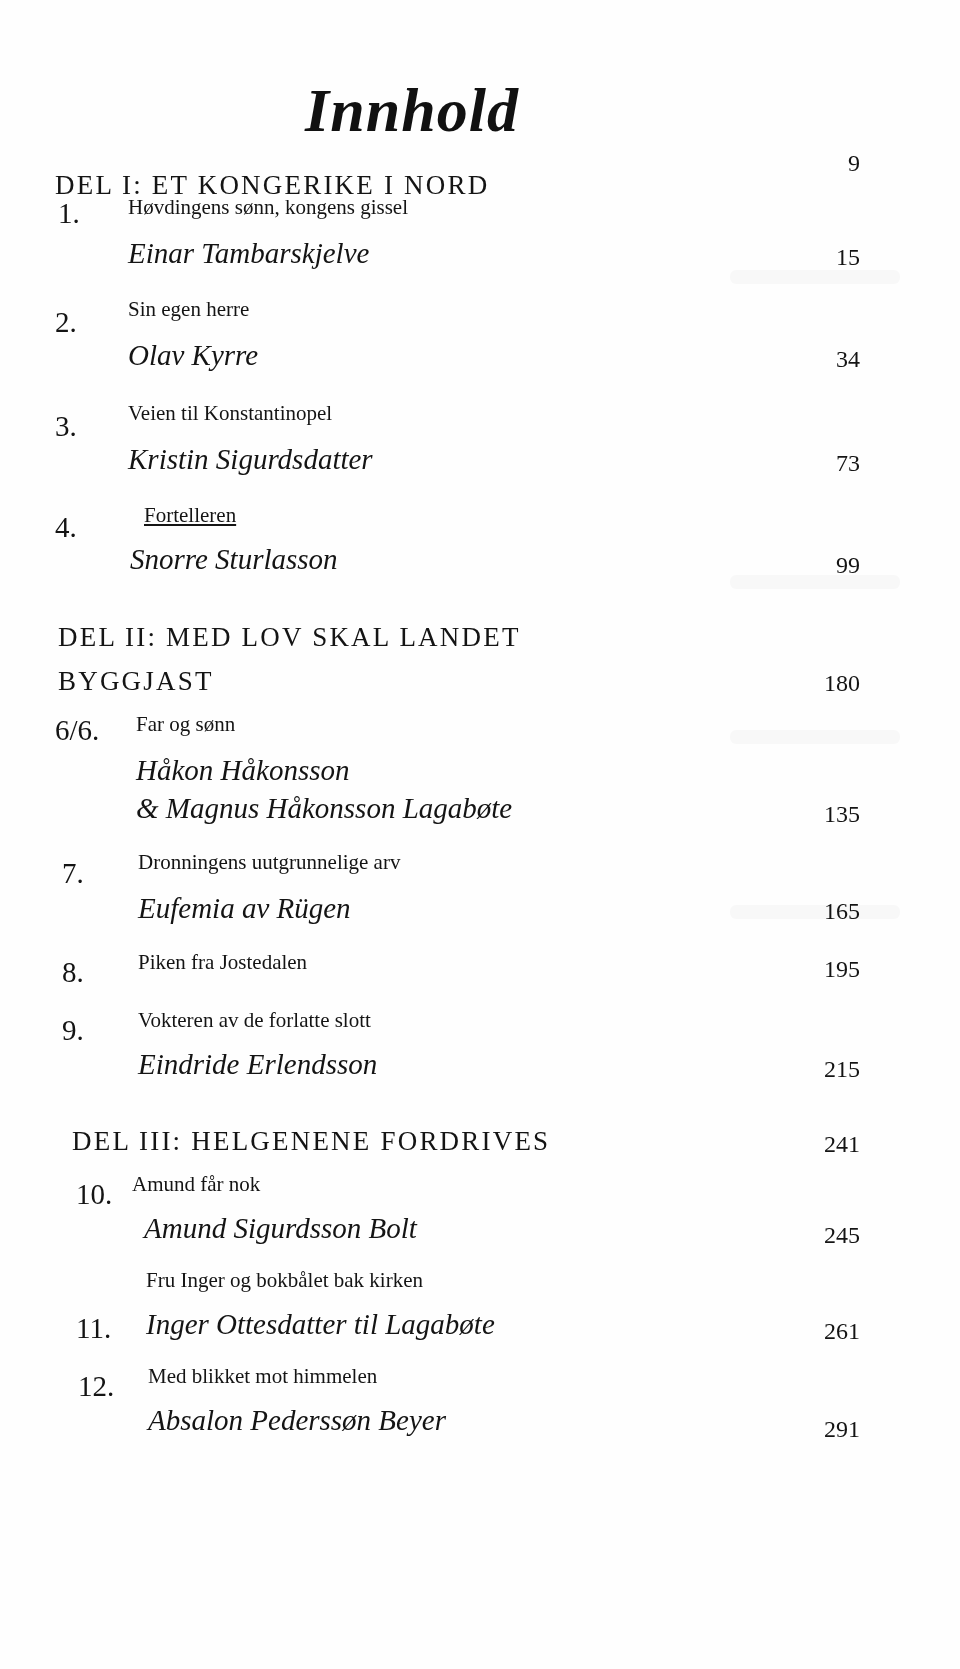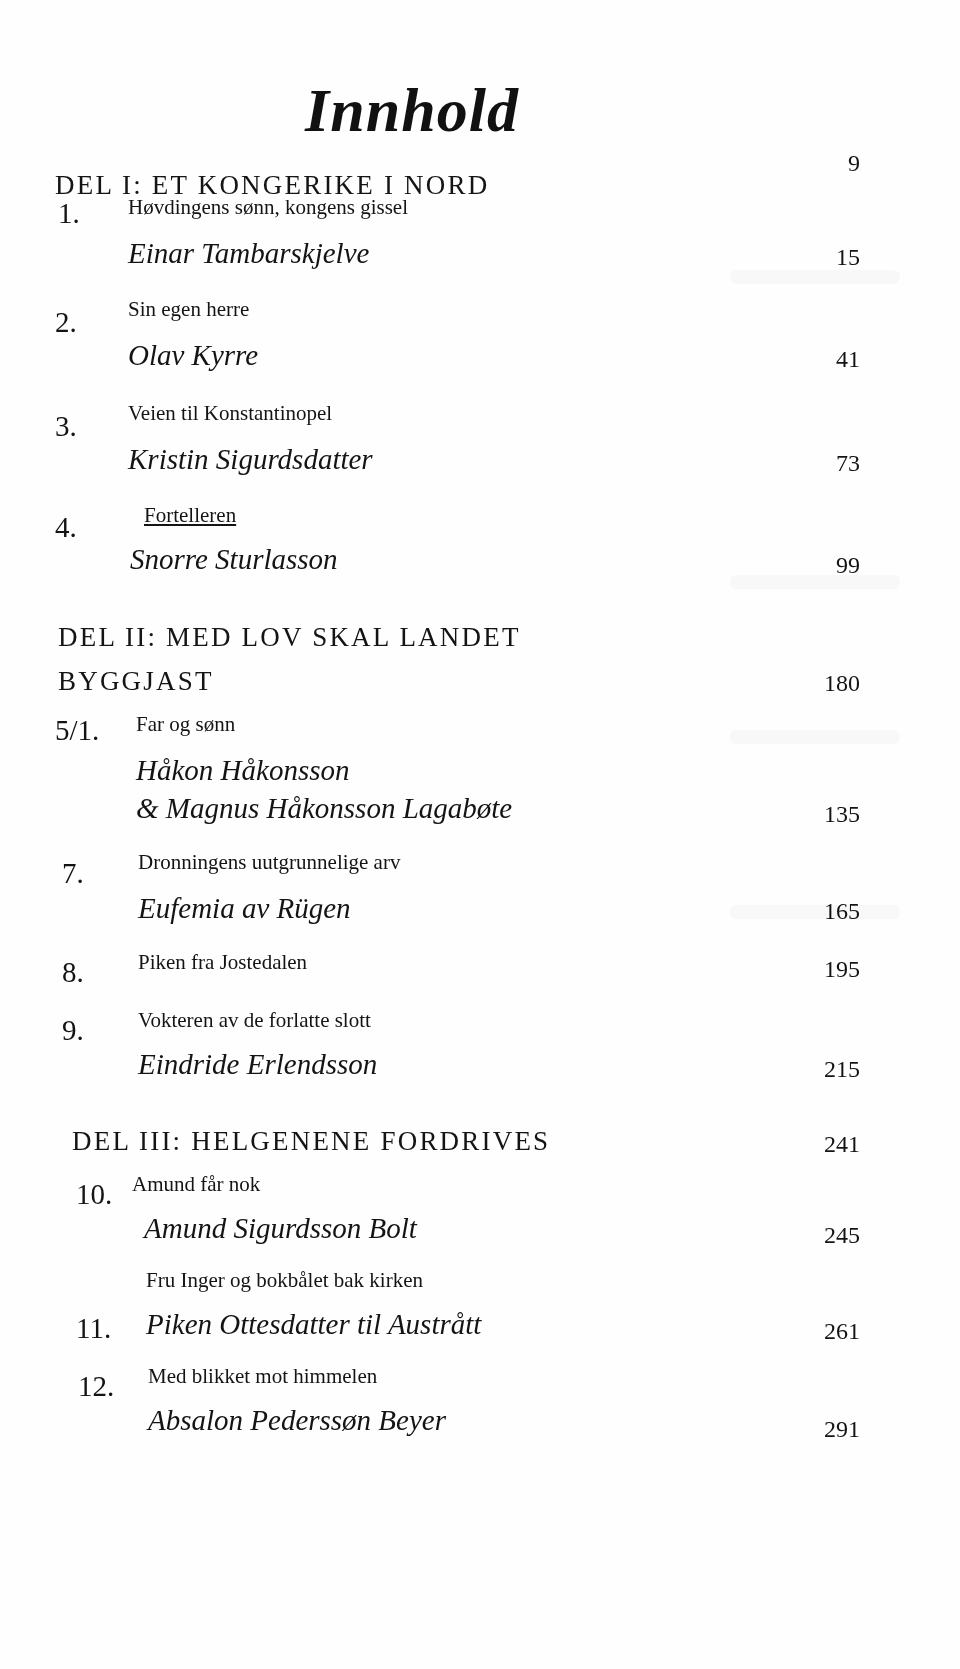--- a/index.html
+++ b/index.html
@@ -91,21 +91,21 @@
       <div class="line num" style="left:58px; top:197px;">1.</div>
       <div class="line chapter-title" style="left:128px; top:195px;">Høvdingens sønn, kongens gissel</div>
       <div class="line person" style="left:128px; top:237px;">Einar Tambarskjelve</div>
       <div class="page-num" style="top:244px;">15</div>
     </div>
 
     <div>
       <div class="line num" style="left:55px; top:306px;">2.</div>
       <div class="line chapter-title" style="left:128px; top:297px;">Sin egen herre</div>
       <div class="line person" style="left:128px; top:339px;">Olav Kyrre</div>
-      <div class="page-num" style="top:346px;">41</div>
+      <div class="page-num" style="top:346px;">34</div>
     </div>
 
     <div>
       <div class="line num" style="left:55px; top:410px;">3.</div>
       <div class="line chapter-title" style="left:128px; top:401px;">Veien til Konstantinopel</div>
       <div class="line person" style="left:128px; top:443px;">Kristin Sigurdsdatter</div>
       <div class="page-num" style="top:450px;">73</div>
     </div>
 
     <div>
@@ -115,21 +115,21 @@
       <div class="page-num" style="top:552px;">99</div>
     </div>
   </section>
 
   <section>
     <div class="line part-title" style="left:58px; top:622px;">DEL II: MED LOV SKAL LANDET</div>
     <div class="line part-title" style="left:58px; top:666px;">BYGGJAST</div>
     <div class="page-num" style="top:670px;">180</div>
 
     <div>
-      <div class="line num" style="left:55px; top:714px;">5/1.</div>
+      <div class="line num" style="left:55px; top:714px;">6/6.</div>
       <div class="line chapter-title" style="left:136px; top:712px;">Far og sønn</div>
       <div class="line person" style="left:136px; top:754px;">Håkon Håkonsson</div>
       <div class="line person" style="left:136px; top:792px;">&amp; Magnus Håkonsson Lagabøte</div>
       <div class="page-num" style="top:801px;">135</div>
     </div>
 
     <div>
       <div class="line num" style="left:62px; top:857px;">7.</div>
       <div class="line chapter-title" style="left:138px; top:850px;">Dronningens uutgrunnelige arv</div>
       <div class="line person" style="left:138px; top:892px;">Eufemia av Rügen</div>
@@ -157,21 +157,21 @@
     <div>
       <div class="line num" style="left:76px; top:1178px;">10.</div>
       <div class="line chapter-title" style="left:132px; top:1172px;">Amund får nok</div>
       <div class="line person" style="left:144px; top:1212px;">Amund Sigurdsson Bolt</div>
       <div class="page-num" style="top:1222px;">245</div>
     </div>
 
     <div>
       <div class="line num" style="left:76px; top:1312px;">11.</div>
       <div class="line chapter-title" style="left:146px; top:1268px;">Fru Inger og bokbålet bak kirken</div>
-      <div class="line person" style="left:146px; top:1308px;">Piken Ottesdatter til Austrått</div>
+      <div class="line person" style="left:146px; top:1308px;">Inger Ottesdatter til Lagabøte</div>
       <div class="page-num" style="top:1318px;">261</div>
     </div>
 
     <div>
       <div class="line num" style="left:78px; top:1370px;">12.</div>
       <div class="line chapter-title" style="left:148px; top:1364px;">Med blikket mot himmelen</div>
       <div class="line person" style="left:148px; top:1404px;">Absalon Pederssøn Beyer</div>
       <div class="page-num" style="top:1416px;">291</div>
     </div>
   </section>

